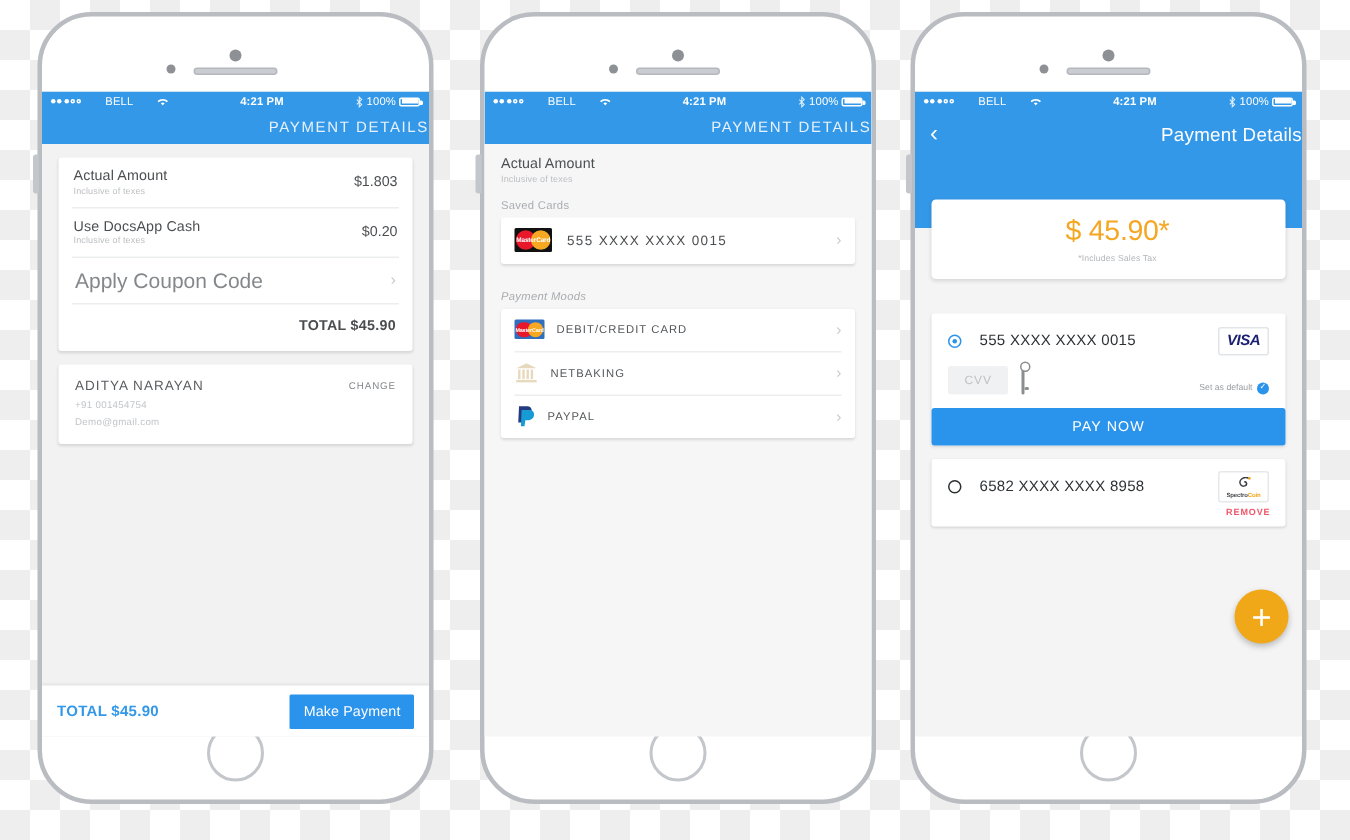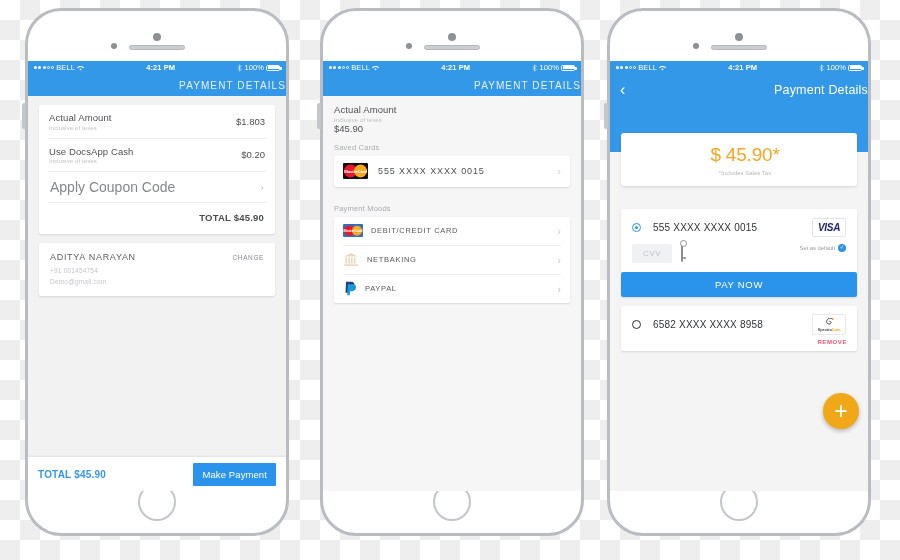--- a/index.html
+++ b/index.html
@@ -32,21 +32,21 @@
     border:1px solid #b4b7bb;box-sizing:border-box;}
   .phone .home{position:absolute;left:50%;bottom:12px;transform:translateX(-50%);
     width:38px;height:38px;border-radius:50%;border:2px solid #c3c6ca;box-sizing:border-box;}
   .phone .sidebtn{position:absolute;left:-6px;top:92px;width:4px;height:26px;
     border-radius:2px 0 0 2px;background:#c3c6ca;}
   .screen{position:absolute;left:0;right:0;overflow:hidden;background:#f2f2f2;}
 
   
   .statusbar{height:13px;background:#3498e8;color:#fff;display:flex;align-items:center;
     padding:0 6px;font-size:7.5px;letter-spacing:.1px;}
-  .sb-left{display:flex;align-items:center;gap:2px;}
+  .sb-left{display:flex;align-items:center;gap:16px;}
   .dots{display:flex;gap:1.3px;align-items:center;}
   .dot{width:3px;height:3px;border-radius:50%;background:#fff;}
   .dot.hollow{background:transparent;border:0.8px solid #fff;box-sizing:border-box;}
   .sb-mid{flex:1;text-align:center;font-weight:bold;}
   .sb-right{display:flex;align-items:center;gap:2px;}
   .batt{width:14px;height:6px;border:0.8px solid #fff;border-radius:1.5px;
     position:relative;box-sizing:border-box;}
   .batt::after{content:"";position:absolute;left:0.5px;top:0.5px;bottom:0.5px;right:0.5px;background:#fff;}
   .batt::before{content:"";position:absolute;right:-2.5px;top:1.6px;width:1.3px;height:2.5px;background:#fff;border-radius:0 1px 1px 0;}
 
@@ -265,38 +265,37 @@
 
       <div class="navbar nav-a">
         <span>PAYMENT DETAILS</span>
       </div>
 
       <div class="amt-row" style="padding:8px 11px 9px;">
         <div>
           <div class="amt-title">Actual Amount</div>
           <div class="amt-sub">Inclusive of texes</div>
         </div>
-        <div class="amt-val">$45.90</div>
       </div>
 
       <div class="sec-label">Saved Cards</div>
 
       <div class="card" style="margin:0 11px;">
         <div class="row" style="height:31px;">
           <span class="mc">
             <i class="c1"></i>
               <i class="c2"></i>
               <span class="lbl">MasterCard</span>
           </span>
           <span class="saved-txt">555 XXXX XXXX 0015</span>
           <span class="chev">›</span>
         </div>
       </div>
 
-      <div class="sec-label" style="padding-top:17px;">Payment Moods</div>
+      <div class="sec-label" style="padding-top:17px;font-style:italic;">Payment Moods</div>
 
       <div class="card" style="margin:0 11px;">
         <div class="pay-row">
           <span class="mc sm blue">
             <i class="c1"></i>
               <i class="c2"></i>
               <span class="lbl">MasterCard</span>
           </span>
           <span class="pay-text">DEBIT/CREDIT CARD</span>
           <span class="chev">›</span>
@@ -376,21 +375,21 @@
       <div style="height:46px;"></div>
 
       <div class="card" style="margin:11px 11px 0;">
         <div style="display:flex;align-items:center;padding:9px 11px 0;">
           <span class="radio on"></span>
           <span class="cardnum">555 XXXX XXXX 0015</span>
           <span class="visa" style="margin-left:auto;">
             <span>VISA</span>
           </span>
         </div>
-        <div style="display:flex;align-items:flex-start;padding:7px 11px 9px;">
+        <div style="display:flex;align-items:flex-end;padding:7px 11px 9px;">
           <span class="cvvbox">CVV</span>
           <span style="margin-left:9px;position:relative;">
             <span class="cardicon"></span>
             <span style="position:absolute;right:-4px;top:-4px;width:7px;height:7px;border-radius:50%;
                          border:1px solid #8b8e91;box-sizing:border-box;background:#fff;"></span>
           </span>
           <span class="setdef">
             <span>Set as default</span>
             <span class="tick">✓</span>
           </span>

